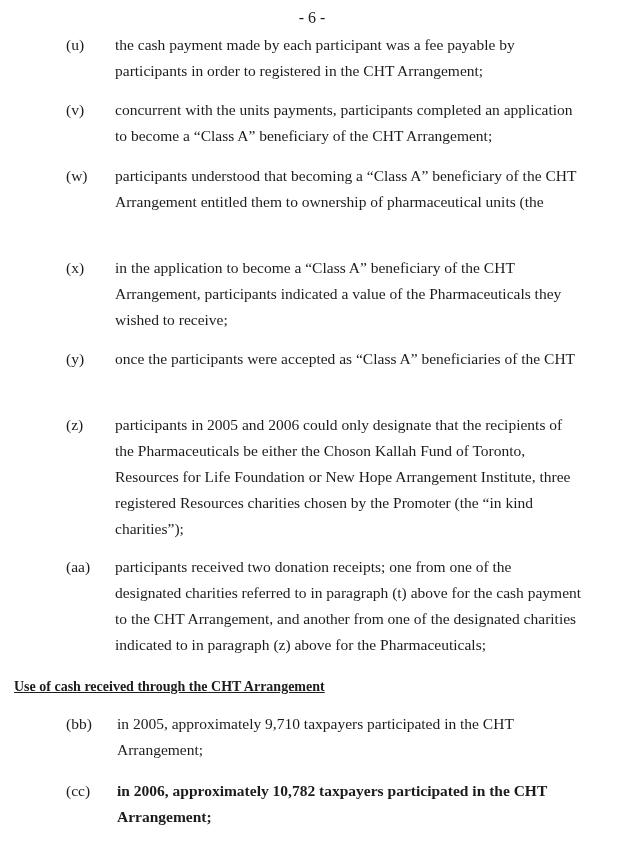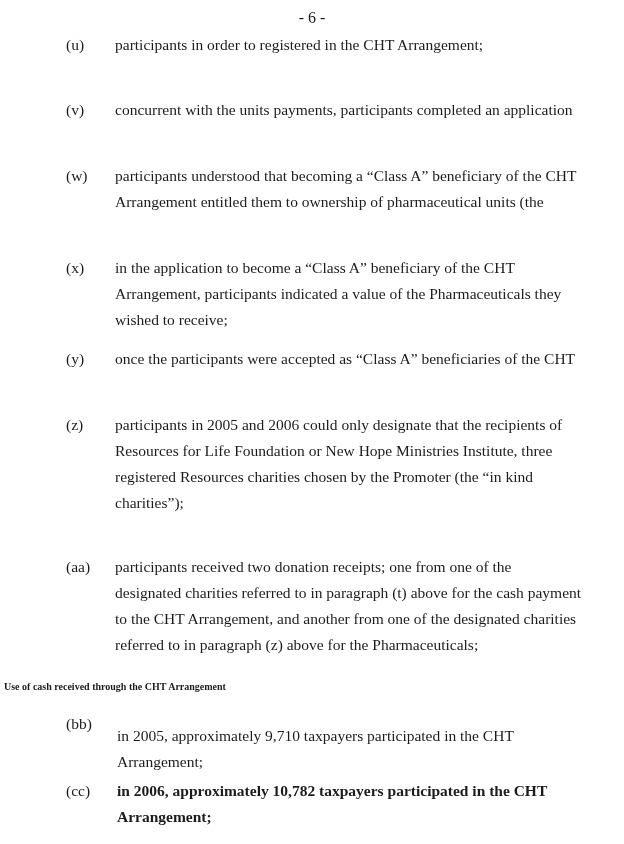--- a/index.html
+++ b/index.html
@@ -15,40 +15,42 @@
     .para { position: absolute; left: 0; width: 624px; }
     .para .label {
       position: absolute; left: 66px; top: 0; font-size: 15.5px; line-height: 26px;
     }
     .para .body {
       position: absolute; left: 115px; top: 0; width: 490px;
       font-size: 15.5px; line-height: 26px; white-space: nowrap;
     }
     .para .body .line { display: block; }
     .heading {
-      position: absolute; left: 4px; top: 677px;
-      font-size: 10px; line-height: 20px; font-weight: bold; 
+      position: absolute; left: 14px; top: 677px;
+      font-size: 14px; line-height: 20px; font-weight: bold; text-decoration: underline;
     }
   </style>
 </head>
 <body>
 
 <div class="page-num">- 6 -</div>
 
 <div class="para" style="top:32px;">
   <span class="label">(u)</span>
   <div class="body">
+    <span class="line">the cash payment made by each participant was a fee payable by</span>
     <span class="line">participants in order to registered in the CHT Arrangement;</span>
   </div>
 </div>
 
 <div class="para" style="top:97px;">
   <span class="label">(v)</span>
   <div class="body">
     <span class="line">concurrent with the units payments, participants completed an application</span>
+    <span class="line">to become a “Class A” beneficiary of the CHT Arrangement;</span>
   </div>
 </div>
 
 <div class="para" style="top:163px;">
   <span class="label">(w)</span>
   <div class="body">
     <span class="line">participants understood that becoming a “Class A” beneficiary of the CHT</span>
     <span class="line">Arrangement entitled them to ownership of pharmaceutical units (the</span>
   </div>
 </div>
@@ -66,41 +68,42 @@
   <span class="label">(y)</span>
   <div class="body">
     <span class="line">once the participants were accepted as “Class A” beneficiaries of the CHT</span>
   </div>
 </div>
 
 <div class="para" style="top:412px;">
   <span class="label">(z)</span>
   <div class="body">
     <span class="line">participants in 2005 and 2006 could only designate that the recipients of</span>
-    <span class="line">Resources for Life Foundation or New Hope Ministries Institute, three</span>
+    <span class="line">the Pharmaceuticals be either the Choson Kallah Fund of Toronto,</span>
+    <span class="line">Resources for Life Foundation or New Hope Arrangement Institute, three</span>
     <span class="line">registered Resources charities chosen by the Promoter (the “in kind</span>
     <span class="line">charities”);</span>
   </div>
 </div>
 
 <div class="para" style="top:554px;">
   <span class="label">(aa)</span>
   <div class="body">
     <span class="line">participants received two donation receipts; one from one of the</span>
     <span class="line">designated charities referred to in paragraph (t) above for the cash payment</span>
     <span class="line">to the CHT Arrangement, and another from one of the designated charities</span>
-    <span class="line">referred to in paragraph (z) above for the Pharmaceuticals;</span>
+    <span class="line">indicated to in paragraph (z) above for the Pharmaceuticals;</span>
   </div>
 </div>
 
 <div class="heading">Use of cash received through the CHT Arrangement</div>
 
 <div class="para" style="top:711px;">
   <span class="label">(bb)</span>
-  <div class="body" style="left:117px;margin-top:12px;">
+  <div class="body" style="left:117px;">
     <span class="line">in 2005, approximately 9,710 taxpayers participated in the CHT</span>
     <span class="line">Arrangement;</span>
   </div>
 </div>
 
 <div class="para" style="top:778px;">
   <span class="label">(cc)</span>
   <div class="body" style="left:117px;font-weight:bold;">
     <span class="line">in 2006, approximately 10,782 taxpayers participated in the CHT</span>
     <span class="line">Arrangement;</span>

